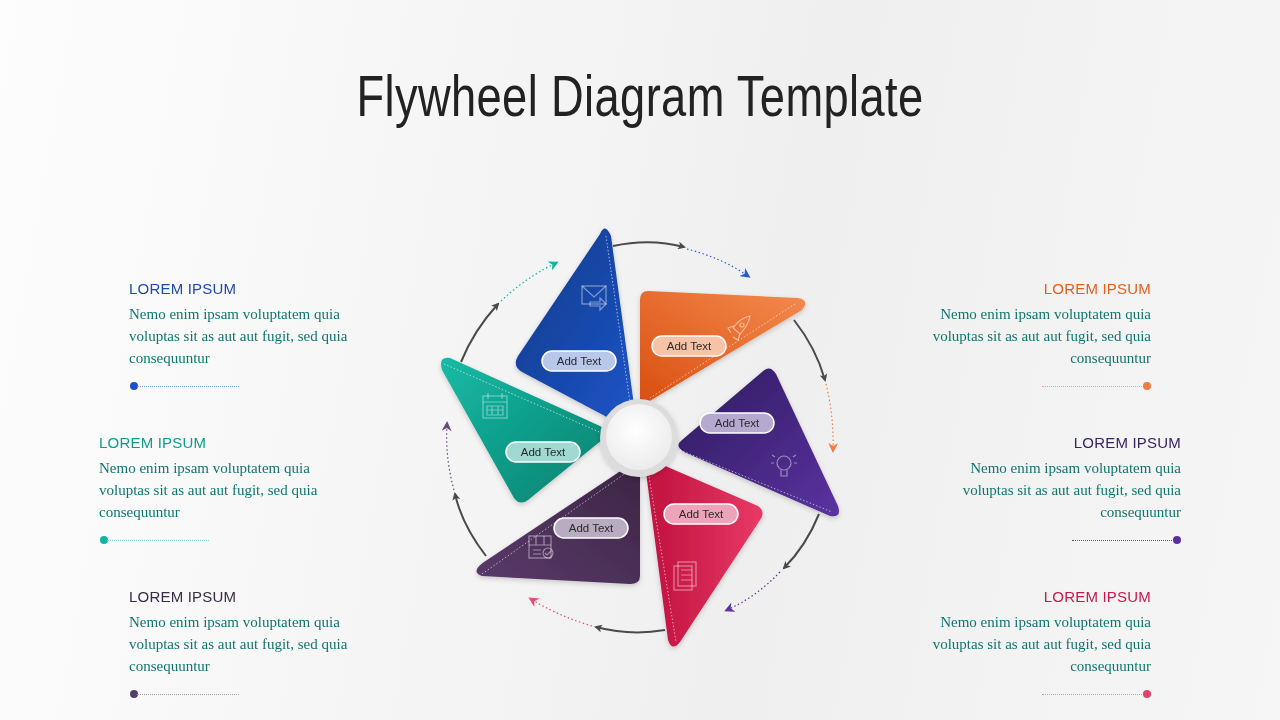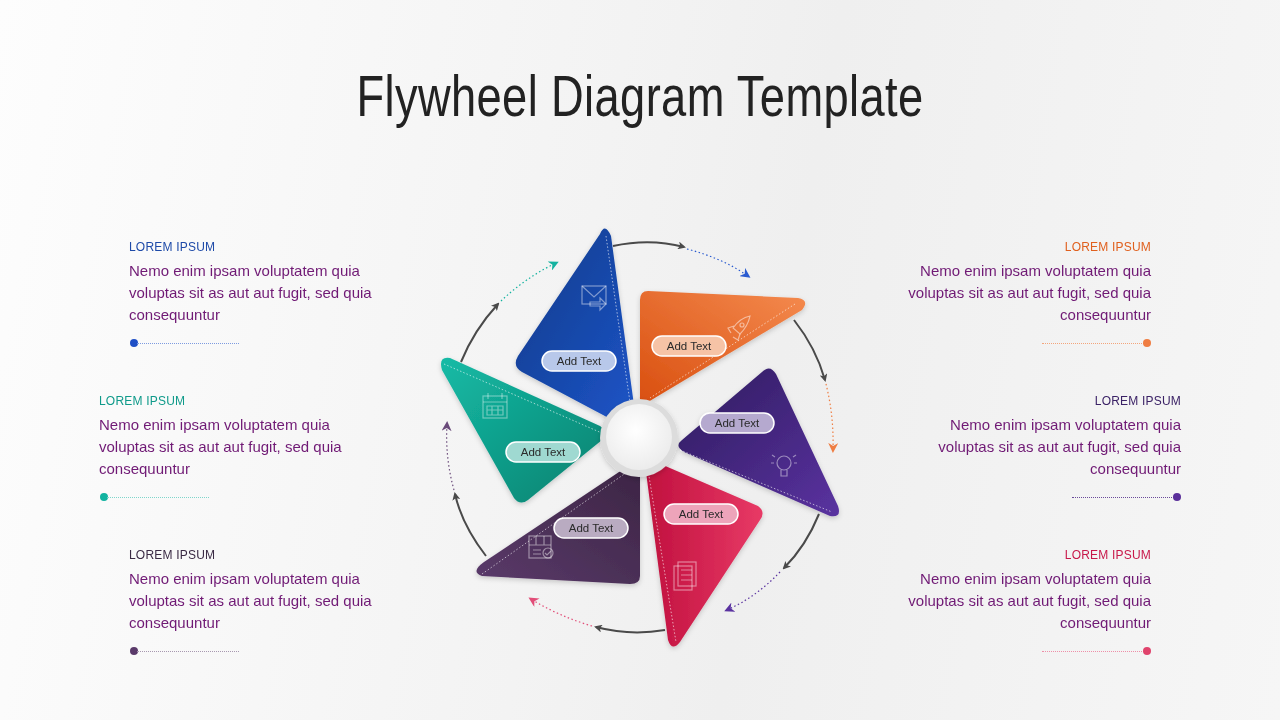--- a/index.html
+++ b/index.html
@@ -8,22 +8,22 @@
     background: linear-gradient(100deg, #fdfdfd 0%, #f3f3f3 45%, #efefef 60%, #f6f6f6 100%);
     font-family: "Liberation Sans", "DejaVu Sans", sans-serif;
   }
   .title {
     position:absolute; left:0; top:62px; width:1280px; text-align:center;
     font-family: "Liberation Sans", sans-serif; font-size:58px; color:#222;
     letter-spacing:0.5px; transform: scaleX(0.78); transform-origin:center;
     font-weight:normal;
   }
   .block { position:absolute; width:260px; }
-  .block .head { font-size:12px; letter-spacing:0.2px; margin-bottom:6px; }
-  .block .body { font-size:15px; line-height:22px; color:#701a75; }
+  .block .head { font-size:15px; letter-spacing:0.2px; margin-bottom:6px;margin-top:40px; }
+  .block .body { font-size:15px; line-height:22px; color:#0f766e;font-family:Liberation Serif, serif; }
   .block.right { text-align:right; }
   .line-row { position:relative; height:10px; margin-top:12px; }
   .line-row .dot { position:absolute; top:1px; width:8px; height:8px; border-radius:50%; }
   .line-row .ln { position:absolute; top:5px; height:0; width:102px; border-top:1px dotted; }
   svg.wheel { position:absolute; left:0; top:0; }
   .pill-text { font-family: "Liberation Sans", sans-serif; font-size:11.5px; fill:#2a2a2a; }
 </style>
 </head>
 <body>
 

